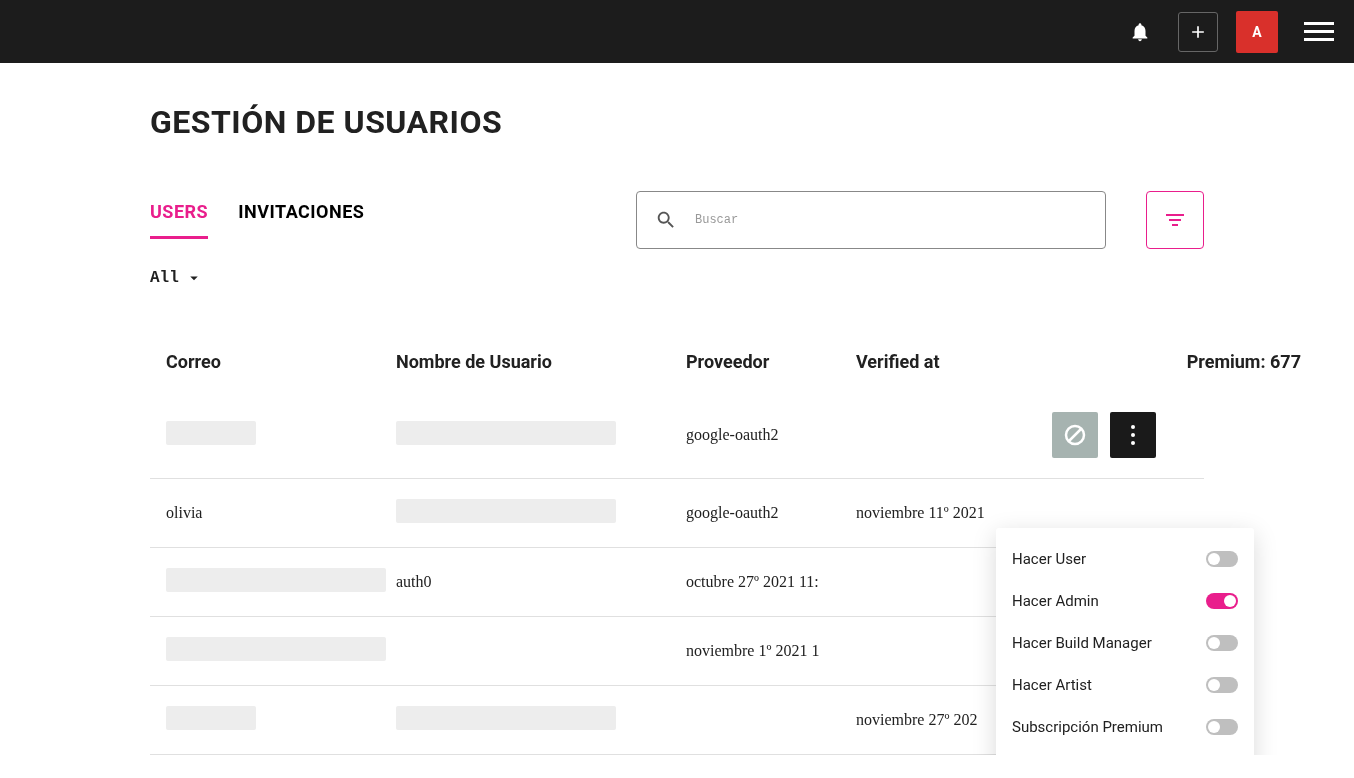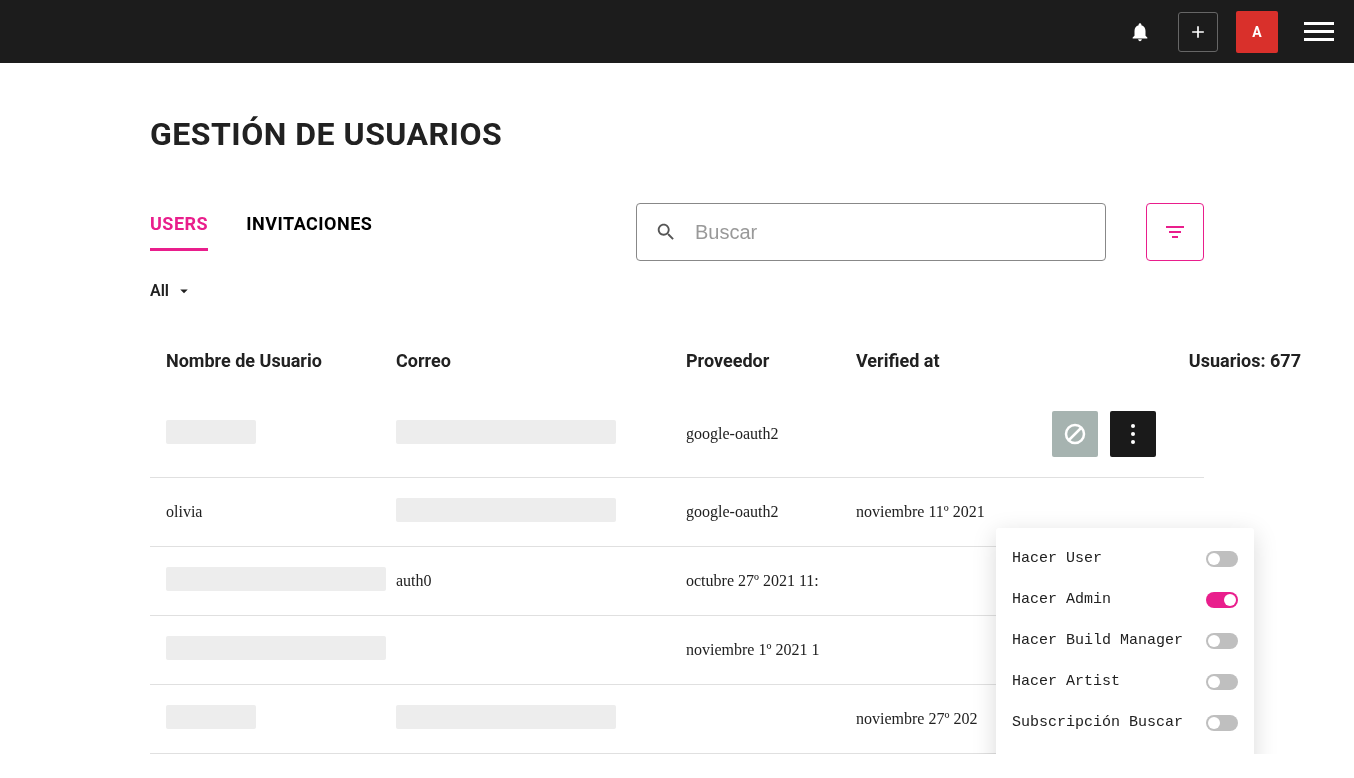--- a/index.html
+++ b/index.html
@@ -5,52 +5,52 @@
     * { box-sizing: border-box; margin: 0; padding: 0; }
     body { font-family: -apple-system, BlinkMacSystemFont, "Segoe UI", Roboto, sans-serif; background: #fff; color: #212121; }
     
     .header-bar { background: #1c1c1c; height: 63px; display: flex; align-items: center; justify-content: flex-end; padding: 0 20px; gap: 18px; }
     .header-icon-btn { width: 40px; height: 40px; display: flex; align-items: center; justify-content: center; cursor: pointer; color: #fff; }
     .header-icon-btn.outlined { border: 1px solid #666; border-radius: 3px; }
     .avatar-btn { width: 42px; height: 42px; background: #d9302b; display: flex; align-items: center; justify-content: center; color: #fff; font-weight: bold; font-size: 14px; cursor: pointer; border-radius: 2px; }
     .hamburger { width: 30px; display: flex; flex-direction: column; gap: 5px; cursor: pointer; margin-left: 8px; }
     .hamburger span { height: 3px; background: #fff; display: block; }
     
-    .content { padding: 52px 150px 0; position: relative; }
+    .content { padding: 40px 150px 0; position: relative; }
     .page-title { font-size: 32px; font-weight: 700; letter-spacing: 0.5px; margin-bottom: 50px; color: #212121; }
     
     .tabs-row { display: flex; align-items: center; gap: 40px; margin-bottom: 20px; }
-    .tabs { display: flex; gap: 38px; flex: 1; }
+    .tabs { display: flex; gap: 30px; flex: 1; }
     .tab { font-size: 18px; font-weight: 700; letter-spacing: 0.5px; padding-bottom: 14px; cursor: pointer; color: #000000; }
     .tab.active { color: #e91e8c; border-bottom: 3px solid #e91e8c; }
     
     .search-box { border: 1px solid #888; border-radius: 4px; width: 470px; height: 58px; display: flex; align-items: center; padding: 0 18px; gap: 18px; }
-    .search-box input { border: none; outline: none; font-size: 20px; flex: 1; color: #15803d; }
+    .search-box input { border: none; outline: none; font-size: 12px; flex: 1; color: #15803d; font-family: Liberation Mono, monospace; }
     .search-box input::placeholder { color: #999; }
     
     .filter-btn { width: 58px; height: 58px; border: 1.5px solid #e91e8c; border-radius: 4px; display: flex; align-items: center; justify-content: center; cursor: pointer; color: #e91e8c; }
     
-    .filter-dropdown { display: flex; align-items: center; gap: 6px; font-size: 16px; font-weight: 600; cursor: pointer; margin-bottom: 30px; }
+    .filter-dropdown { display: flex; align-items: center; gap: 6px; font-size: 16px; font-weight: 600; cursor: pointer; margin-bottom: 44px; font-family: Liberation Mono, monospace; }
     
     .table { width: 100%; }
     .table-header, .table-row { display: grid; grid-template-columns: 230px 290px 170px 300px 145px; align-items: center; padding: 20px 16px; }
     .table-header { font-size: 18px; font-weight: 700; border: none; }
     .table-header .count-head { text-align: right; }
     .table-row { border-bottom: 1px solid #e0e0e0; font-size: 16px; font-weight: 500; font-family: Liberation Serif, serif; }
     .table-row .cell { white-space: nowrap; overflow: hidden; text-overflow: ellipsis; }
     .redact { display: inline-block; background: #ededed; height: 24px; width: 90px; border-radius: 2px; }
     .redact.wide { width: 220px; }
     .actions { display: flex; gap: 12px; justify-content: flex-end; }
     .action-block { width: 46px; height: 46px; background: #a6b3b0; display: flex; align-items: center; justify-content: center; color: #fff; cursor: pointer; border-radius: 2px; }
     .action-more { width: 46px; height: 46px; background: #1a1a1a; display: flex; align-items: center; justify-content: center; color: #fff; cursor: pointer; border-radius: 2px; }
     .dots-v { display: flex; flex-direction: column; gap: 4px; }
     .dots-v span { width: 4px; height: 4px; background: #fff; border-radius: 50%; }
     
     .context-menu { position: absolute; top: 465px; right: 100px; background: #fff; box-shadow: 0 6px 24px rgba(0,0,0,0.15); width: 258px; border-radius: 3px; padding: 10px 0; z-index: 100; }
-    .menu-item { display: flex; align-items: center; justify-content: space-between; padding: 12px 16px; font-size: 15px; cursor: pointer; font-family: Liberation Mono, monospace; }
+    .menu-item { display: flex; align-items: center; justify-content: space-between; padding: 12px 16px; font-size: 15px; cursor: pointer; }
     
     .toggle { width: 32px; height: 16px; background: #bfbfbf; border-radius: 10px; position: relative; cursor: pointer; }
     .toggle::after { content: ''; position: absolute; width: 12px; height: 12px; background: #fff; border-radius: 50%; top: 2px; left: 2px; transition: left 0.2s; }
     .toggle.on { background: #e91e8c; }
     .toggle.on::after { left: 18px; }
     
     svg { display: block; }
   </style>
 </head>
 <body>
@@ -97,26 +97,26 @@
 
   <div class="filter-dropdown">
     <span>All</span>
     <svg width="18" height="18" viewBox="0 0 24 24" fill="#212121">
         <path d="M7 10l5 5 5-5z"></path>
       </svg>
   </div>
 
   <div class="table">
     <div class="table-header">
+      <div>Correo</div>
       <div>Nombre de Usuario</div>
-      <div>Correo</div>
       <div>Proveedor</div>
       <div>Verified at</div>
       <div class="count-head">
-        <span>Usuarios:</span> <span>677</span>
+        <span>Premium:</span> <span>677</span>
       </div>
     </div>
     <div id="rows-container">
         <div class="table-row">
           <div class="cell"><span class="redact"></span></div>
           <div class="cell"><span class="redact wide"></span></div>
           <div class="cell">google-oauth2</div>
           <div class="actions">
             <div class="action-block">
               <svg width="24" height="24" viewBox="0 0 24 24" fill="none" stroke="#fff" stroke-width="2.5">
@@ -173,21 +173,21 @@
     </div>
     <div class="menu-item">
       <span>Hacer Build Manager</span>
       <div class="toggle"></div>
     </div>
     <div class="menu-item">
       <span>Hacer Artist</span>
       <div class="toggle"></div>
     </div>
     <div class="menu-item">
-      <span>Subscripción Buscar</span>
+      <span>Subscripción Premium</span>
       <div class="toggle"></div>
     </div>
     <div class="menu-item">
       <span>Ver</span>
     </div>
 
   </div>
 </div>
 
 </body></html>

